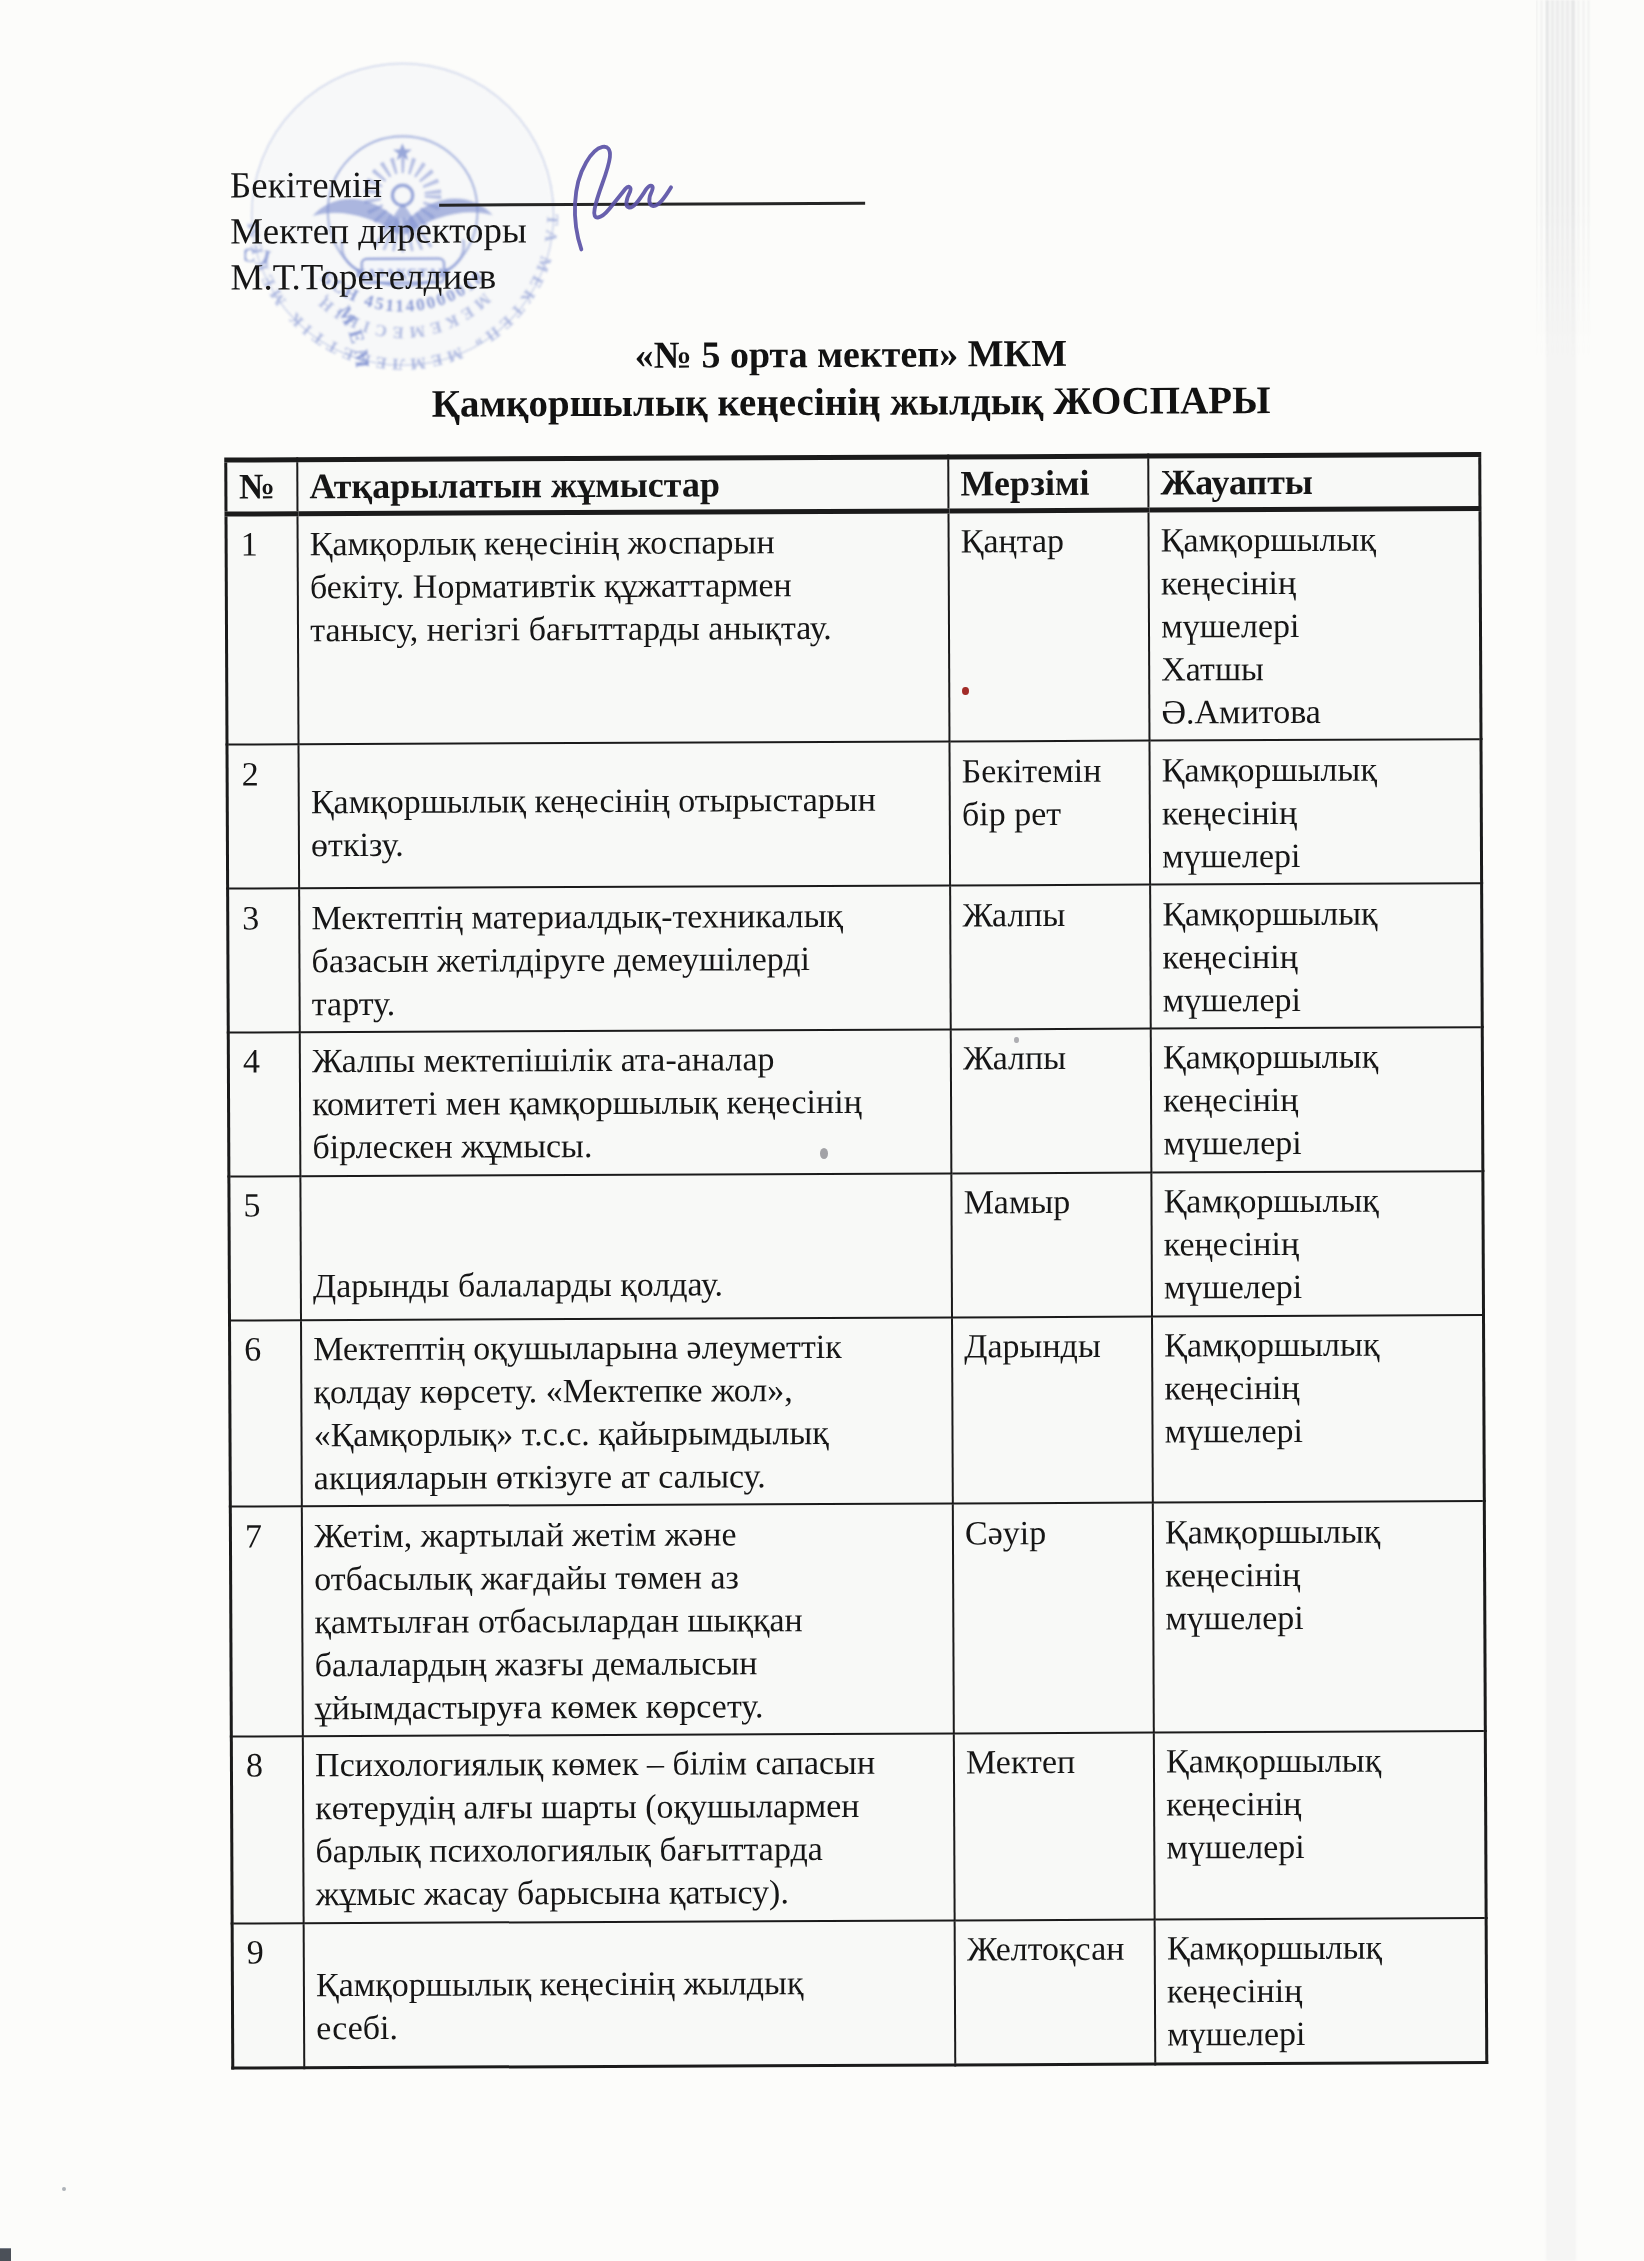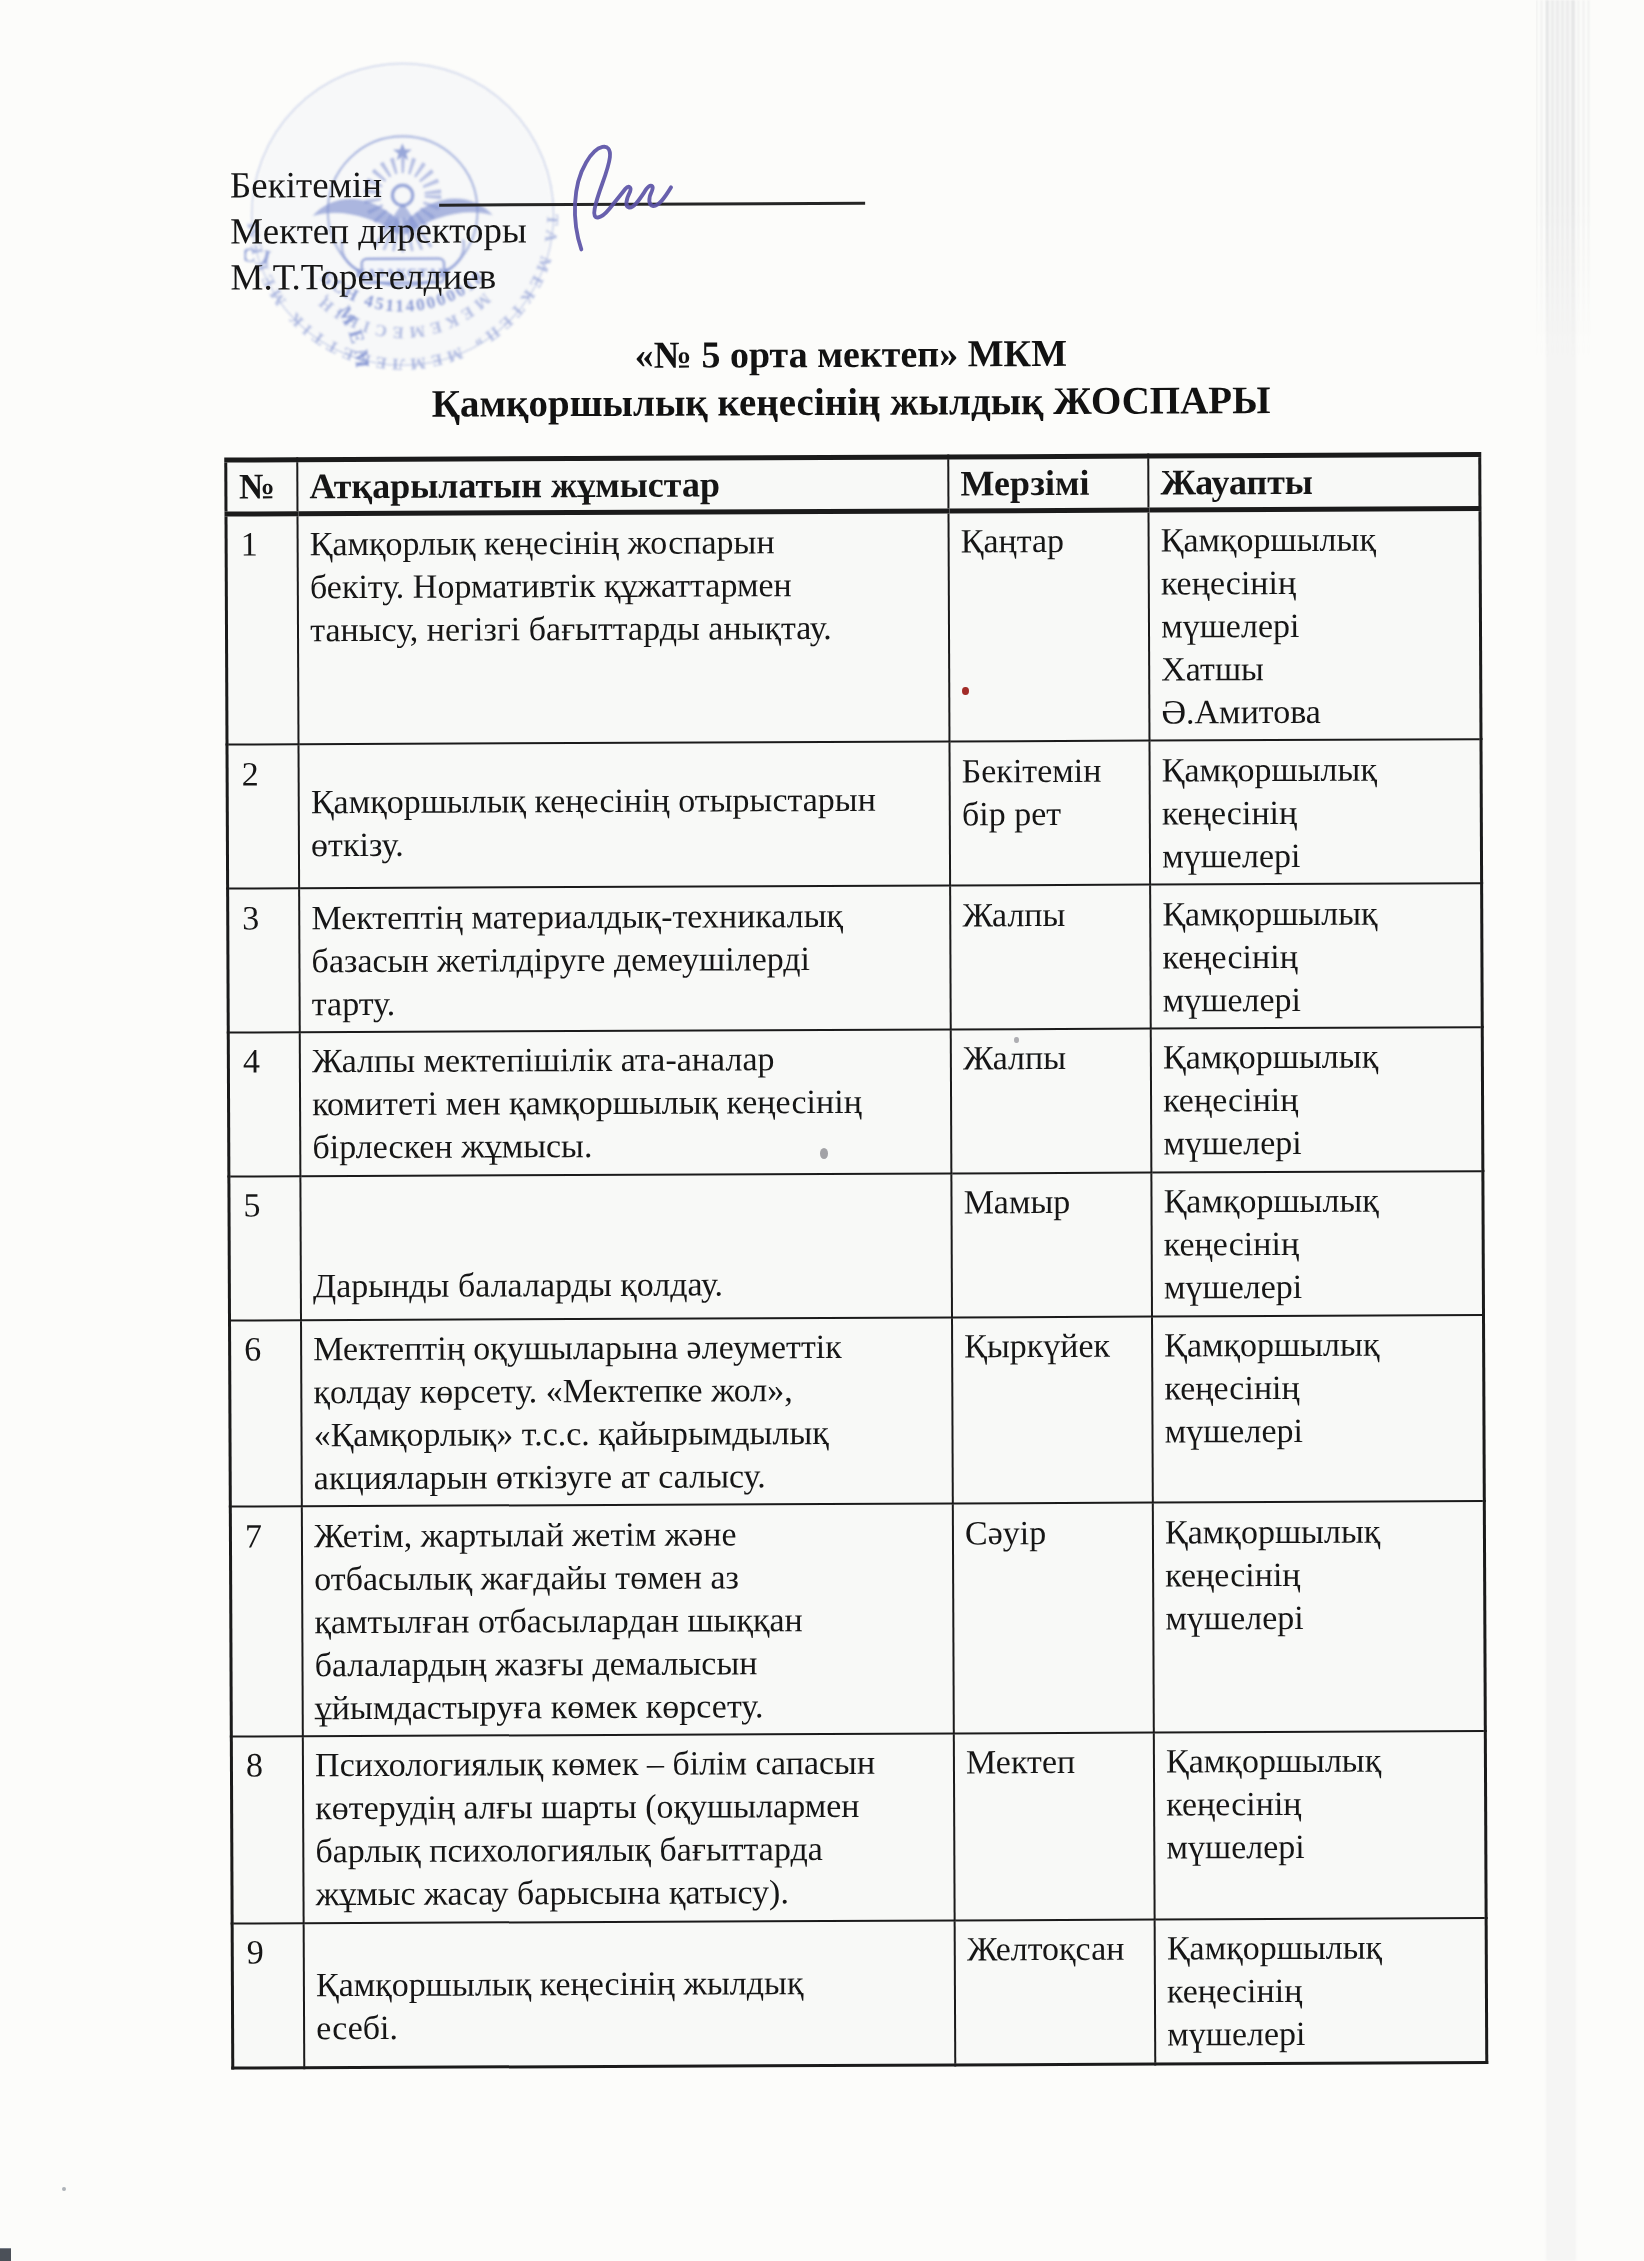--- a/index.html
+++ b/index.html
@@ -208,21 +208,21 @@
     <td class="c-resp">Қамқоршылық
 кеңесінің
 мүшелері</td>
   </tr>
         <tr style="height: 179px;">
     <td class="c-num">6</td>
     <td class="c-work">Мектептің оқушыларына әлеуметтік
 қолдау көрсету. «Мектепке жол»,
 «Қамқорлық» т.с.с. қайырымдылық
 акцияларын өткізуге ат салысу.</td>
-    <td class="c-term">Қыркүйек</td>
+    <td class="c-term">Дарынды</td>
     <td class="c-resp">Қамқоршылық
 кеңесінің
 мүшелері</td>
   </tr>
         <tr style="height: 210px;">
     <td class="c-num">7</td>
     <td class="c-work">Жетім, жартылай жетім және
 отбасылық жағдайы төмен аз
 қамтылған отбасылардан шыққан
 балалардың жазғы демалысын

